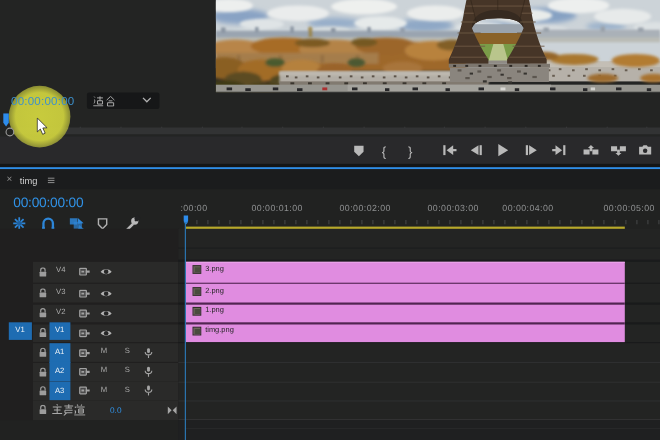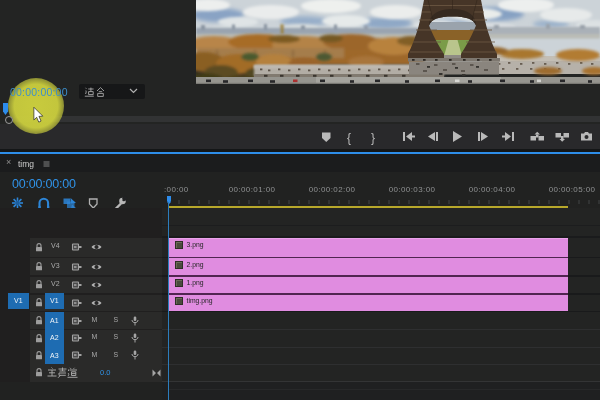--- a/index.html
+++ b/index.html
@@ -378,21 +378,21 @@
   </g>
   <circle cx="112.5" cy="6" r="3.3" fill="#b8b8b8"></circle>
   <rect x="112.8" y="1.2" width="4.2" height="4.2" fill="#212223" transform="rotate(45 114.9 3.3)"></rect>
   <circle cx="113.6" cy="5" r="1.3" fill="#212223"></circle>
 </svg>
 
 <div class="abs" style="left:164px;top:185px;font-size:8px;color:#8f9192;letter-spacing:0.4px;">:00:00</div>
 <div class="abs" style="left:252px;top:185px;transform:translateX(-50%);font-size:8px;color:#8f9192;letter-spacing:0.4px;">00:00:01:00</div>
 <div class="abs" style="left:332px;top:185px;transform:translateX(-50%);font-size:8px;color:#8f9192;letter-spacing:0.4px;">00:00:02:00</div>
 <div class="abs" style="left:412px;top:185px;transform:translateX(-50%);font-size:8px;color:#8f9192;letter-spacing:0.4px;">00:00:03:00</div>
-<div class="abs" style="left:492px;top:185px;transform:translateX(-50%);font-size:8px;color:#8f9192;letter-spacing:0.4px;text-align:center;">00:00:04:00</div>
+<div class="abs" style="left:480px;top:185px;transform:translateX(-50%);font-size:8px;color:#8f9192;letter-spacing:0.4px;text-align:center;">00:00:04:00</div>
 <div class="abs" style="left:572px;top:185px;transform:translateX(-50%);font-size:8px;color:#8f9192;letter-spacing:0.4px;text-align:center;">00:00:05:00</div>
 
 <svg class="abs" style="left:162px;top:196px;" width="438" height="8" viewBox="0 0 438 8">
   <g stroke="#434546" stroke-width="1">
       <line x1="7" y1="4" x2="7" y2="8"></line>
       <line x1="17" y1="4" x2="17" y2="8"></line>
       <line x1="27" y1="4" x2="27" y2="8"></line>
       <line x1="37" y1="4" x2="37" y2="8"></line>
       <line x1="47" y1="4" x2="47" y2="8"></line>
       <line x1="57" y1="4" x2="57" y2="8"></line>

